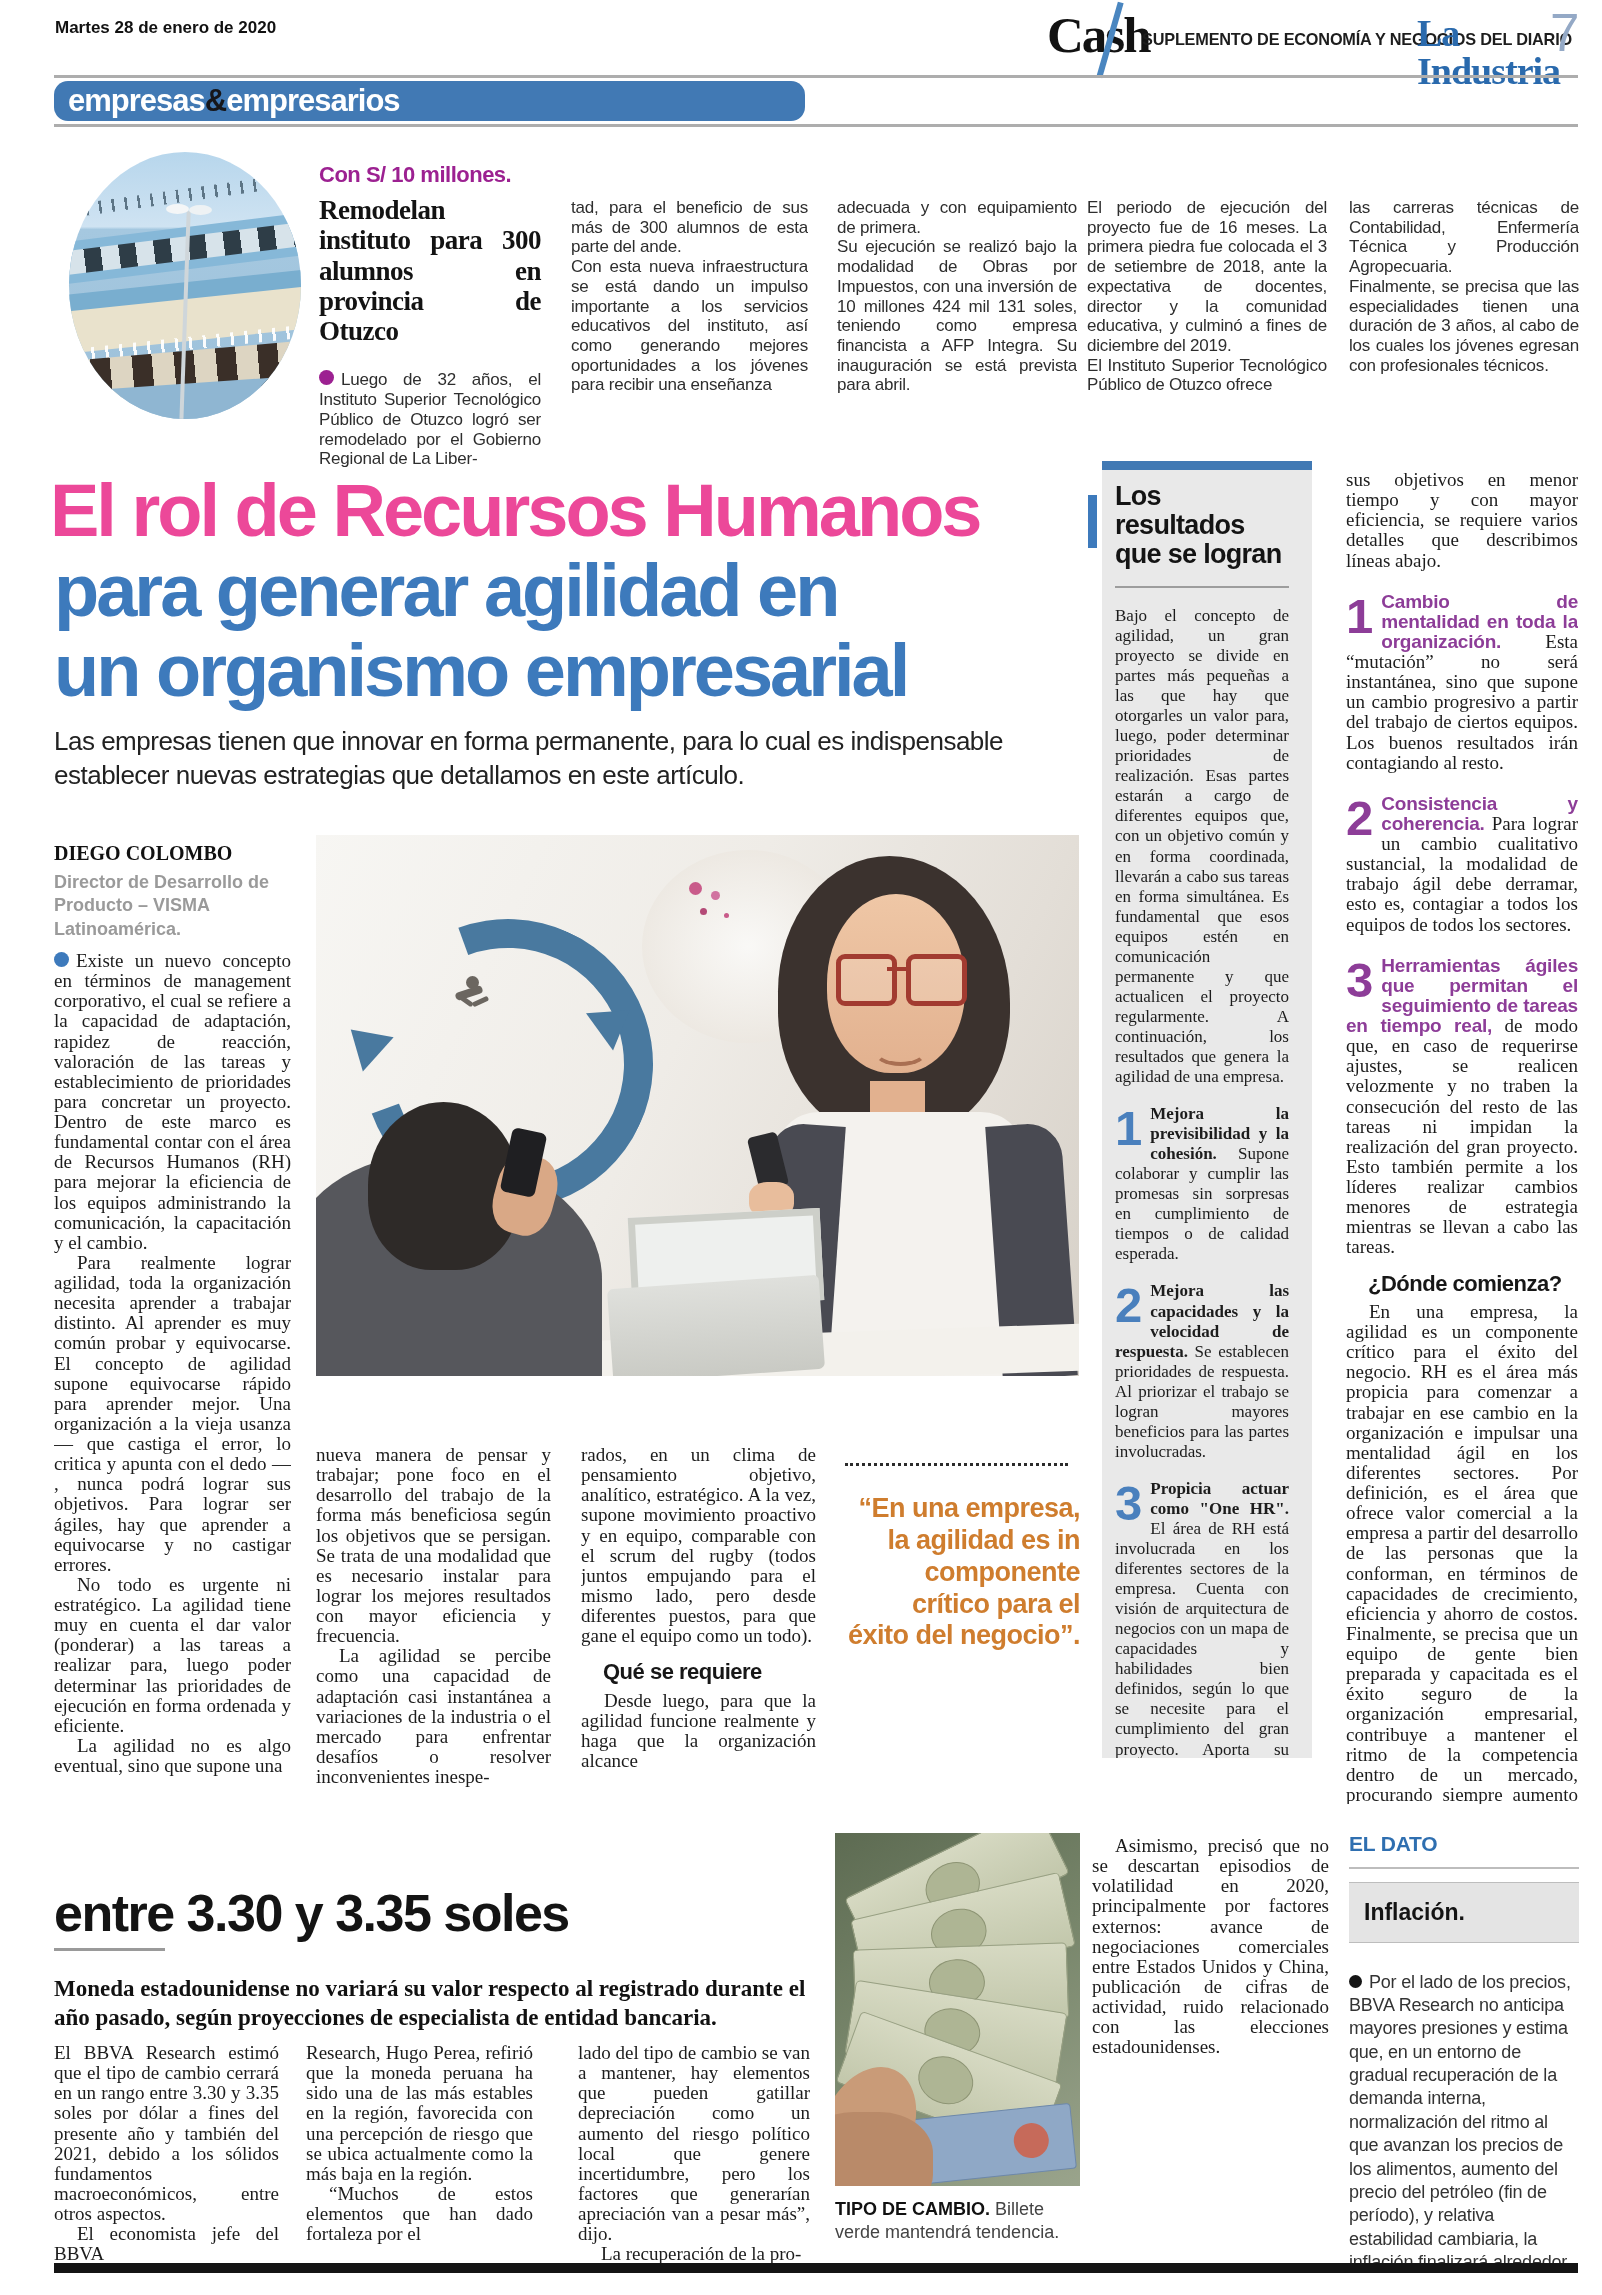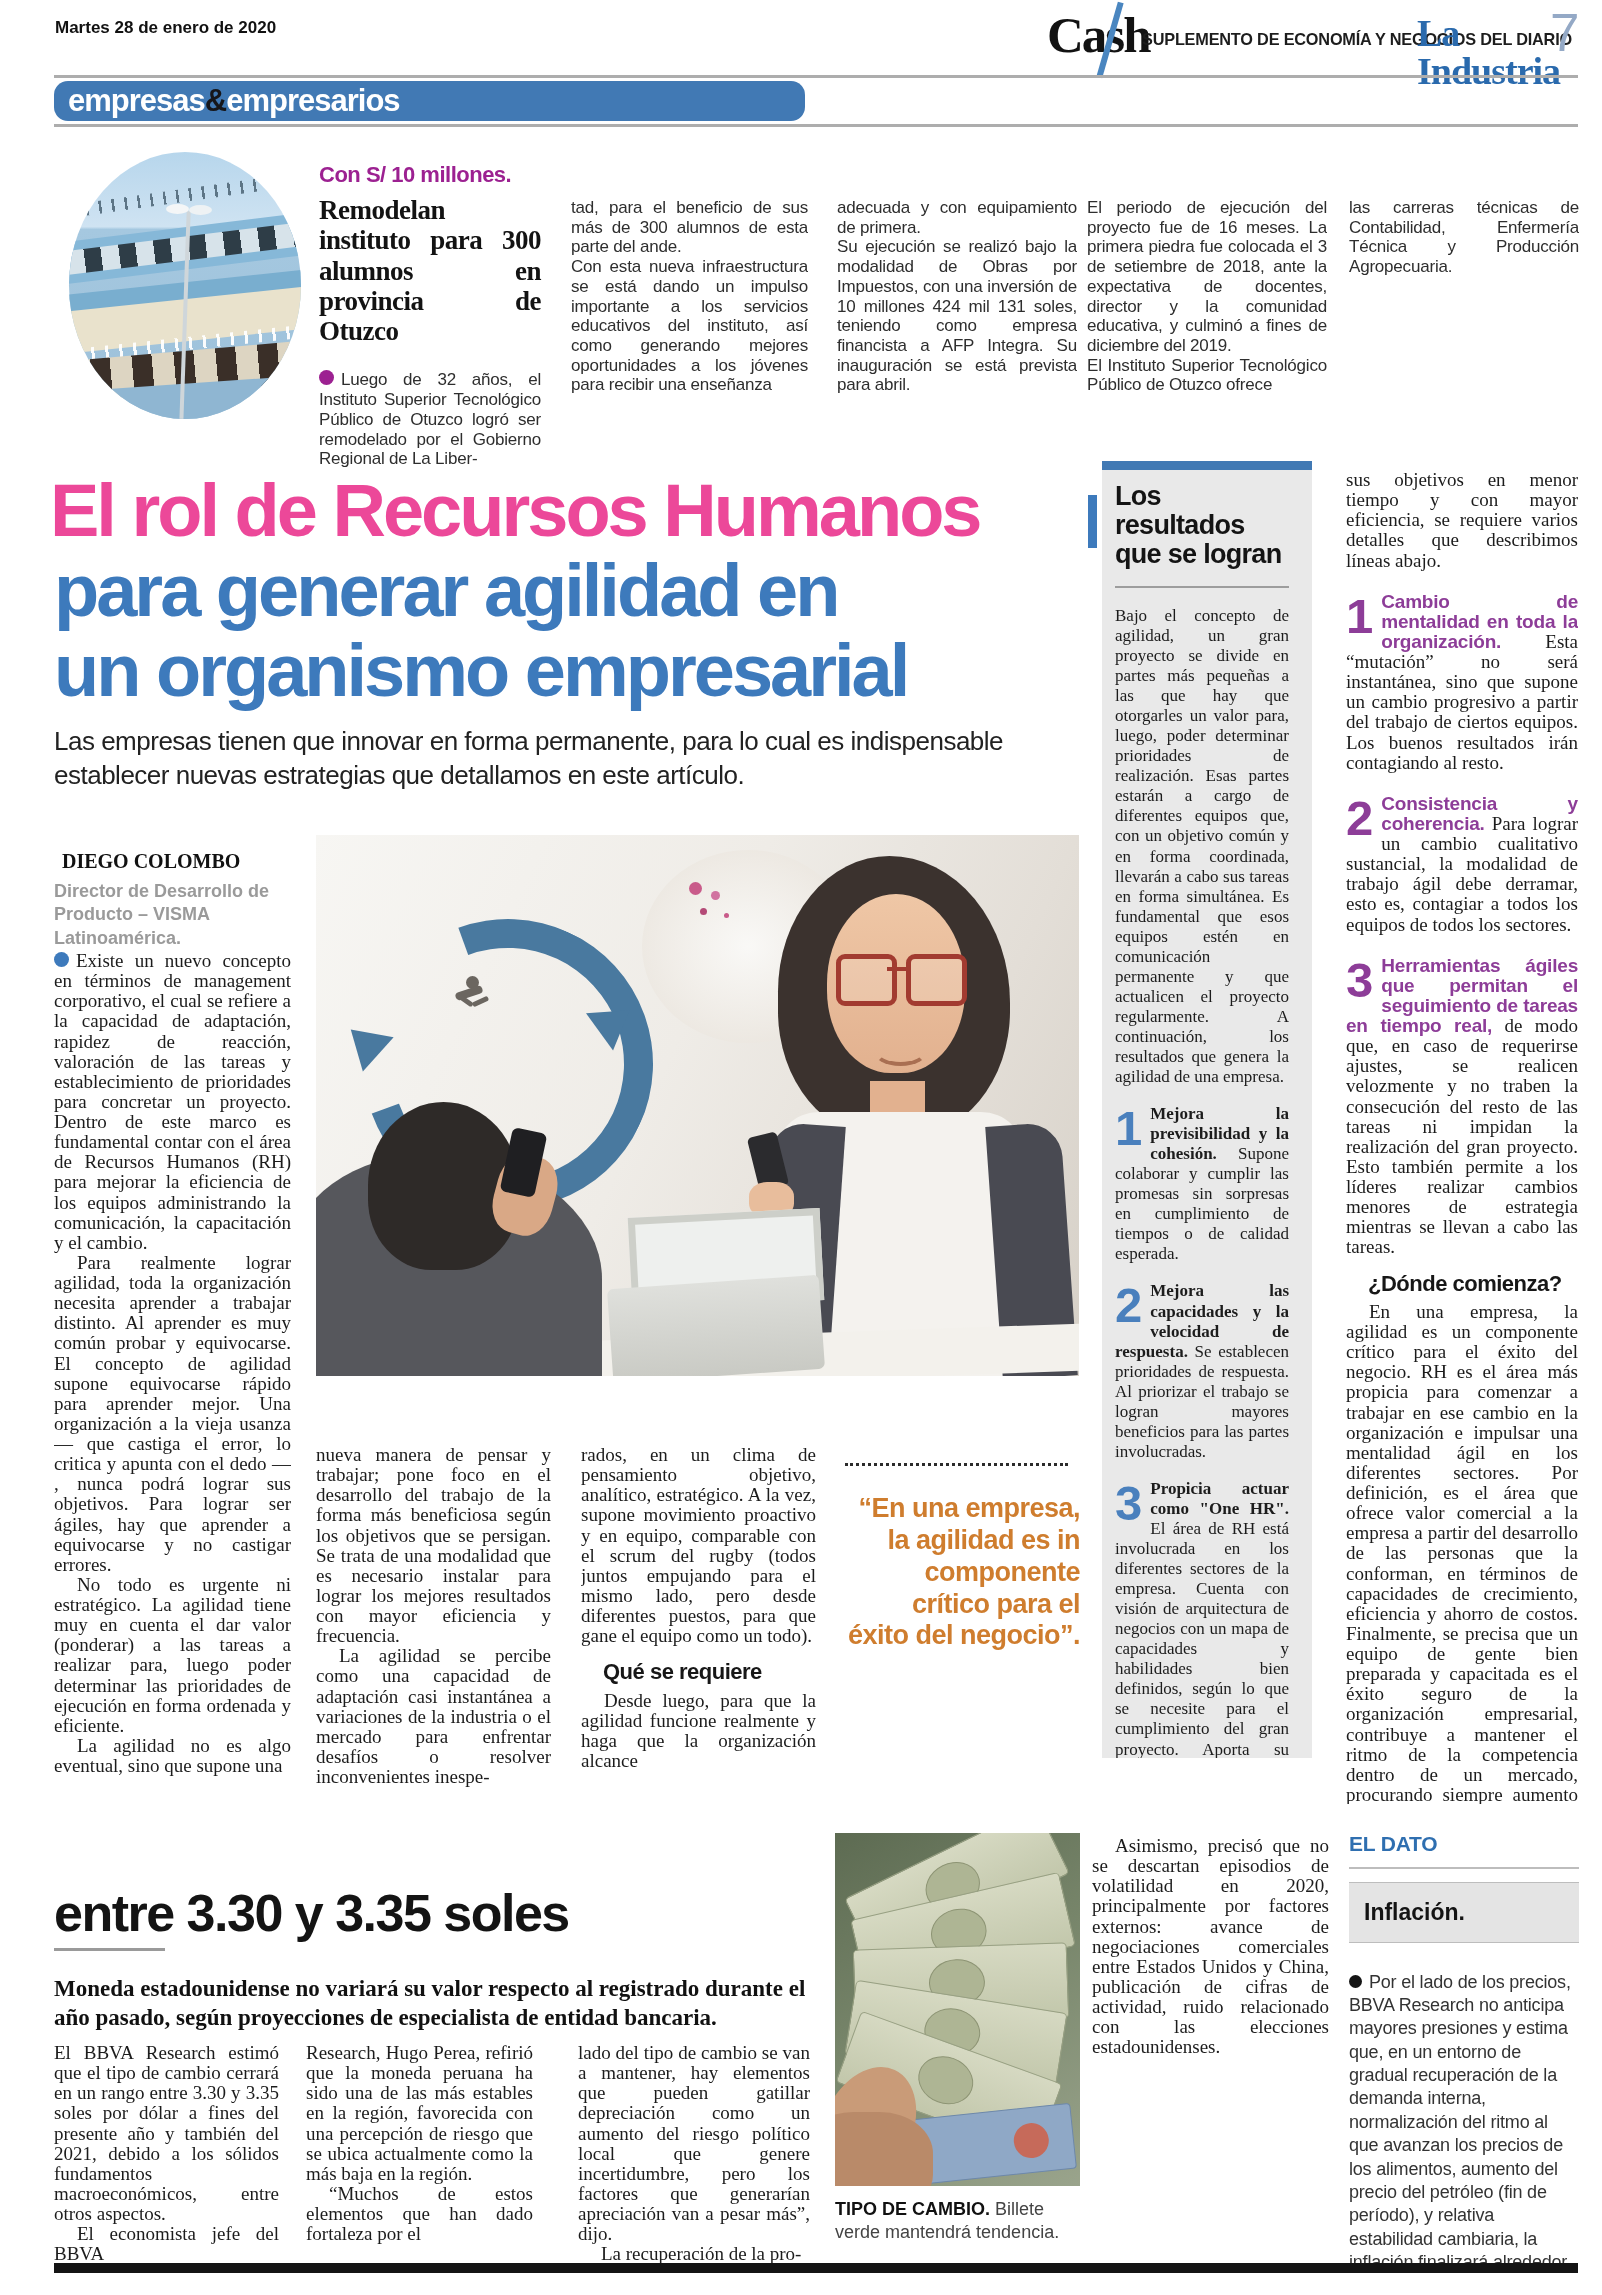--- a/index.html
+++ b/index.html
@@ -57,21 +57,21 @@
   .bld-pole{left:114px;top:59px;width:4px;height:212px;background:#cfd6da;transform:rotate(2deg);}
   .bld-lamp{left:97px;top:52px;width:23px;height:10px;background:#f4f6f7;border-radius:50%;box-shadow:23px 1px 0 #eef2f4;}
 
   
   #ma-h1{left:50px;top:474px;font:bold 74px/1 "Liberation Sans",sans-serif;color:#ec4899;letter-spacing:-3px;}
   #ma-h2{left:54px;top:554px;font:bold 74px/1 "Liberation Sans",sans-serif;color:#3d7abc;letter-spacing:-3px;}
   #ma-h3{left:54px;top:634px;font:bold 74px/1 "Liberation Sans",sans-serif;color:#3d7abc;letter-spacing:-3px;}
   #ma-accent{left:1088px;top:495px;width:9px;height:53px;background:#3d7abc;}
   #ma-subtitle{left:54px;top:725px;width:973px;font:26px/1.3 "Liberation Sans",sans-serif;color:#222;letter-spacing:-0.5px;margin:0;}
   #ma-author{left:54px;top:842px;width:237px;}
-  #ma-author-name{font:bold 20px/1.1 "Liberation Serif",serif;color:#111;margin:8px;}
+  #ma-author-name{font:bold 20px/1.1 "Liberation Serif",serif;color:#111;margin:0;}
   #ma-author-title{font:bold 18px/1.3 "Liberation Sans",sans-serif;color:#9a9a9a;margin:7px 0 0 0;}
   #ma-col1{left:54px;top:951px;width:237px;height:840px;overflow:hidden;}
   #ma-caption{left:316px;top:1389px;width:763px;font:18px/1.2 "Liberation Sans",sans-serif;color:#444;}
   #ma-caption b{color:#111;}
   #ma-col2{left:316px;top:1445px;width:235px;height:368px;overflow:hidden;}
   #ma-col3{left:581px;top:1445px;width:235px;height:368px;overflow:hidden;}
   #ma-col4{left:845px;top:1445px;width:235px;height:368px;overflow:hidden;}
   .subhead{font:bold 22px/1.2 "Liberation Sans",sans-serif;color:#171717;letter-spacing:-0.5px;margin:13px 0 5px 0;padding-left:22px;}
   #pq-rule{border-top:3px dotted #2b2b2b;width:223px;margin-top:18px;}
   #pull-quote{margin-top:27px;font:bold 27px/1.18 "Liberation Sans",sans-serif;color:#cf7d2e;text-align:right;letter-spacing:-0.5px;}
@@ -200,20 +200,21 @@
   <div class="abs sans34" id="ts-colC">
     <p>adecuada y con equipamiento de primera.</p>
     <p>Su ejecución se realizó bajo la modalidad de Obras por Impuestos, con una inversión de 10 millones 424 mil 131 soles, teniendo como empresa financista a AFP Integra. Su inauguración se está prevista para abril.</p>
   </div>
   <div class="abs sans34" id="ts-colD">
     <p>El periodo de ejecución del proyecto fue de 16 meses. La primera piedra fue colocada el 3 de setiembre de 2018, ante la expectativa de docentes, director y la comunidad educativa, y culminó a fines de diciembre del 2019.</p>
     <p>El Instituto Superior Tecnológico Público de Otuzco ofrece</p>
   </div>
   <div class="abs sans34" id="ts-colE">
     <p>las carreras técnicas de Contabilidad, Enfermería Técnica y Producción Agropecuaria.</p>
+    <p>Finalmente, se precisa que las especialidades tienen una duración de 3 años, al cabo de los cuales los jóvenes egresan con profesionales técnicos.</p>
   </div>
 
   <div class="abs" id="ma-h1">El rol de Recursos Humanos</div>
   <div class="abs" id="ma-h2">para generar agilidad en</div>
   <div class="abs" id="ma-h3">un organismo empresarial</div>
   <div class="abs" id="ma-accent"></div>
   <p class="abs" id="ma-subtitle">Las empresas tienen que innovar en forma permanente, para lo cual es indispensable establecer nuevas estrategias que detallamos en este artículo.</p>
 
   <div class="abs" id="ma-author">
     <p id="ma-author-name">DIEGO COLOMBO</p>

